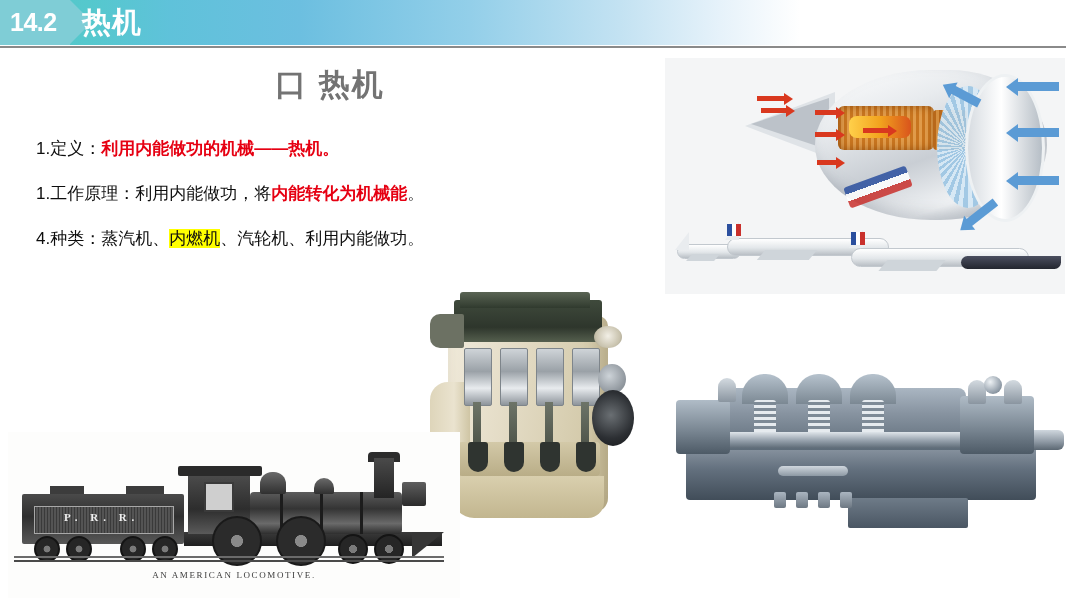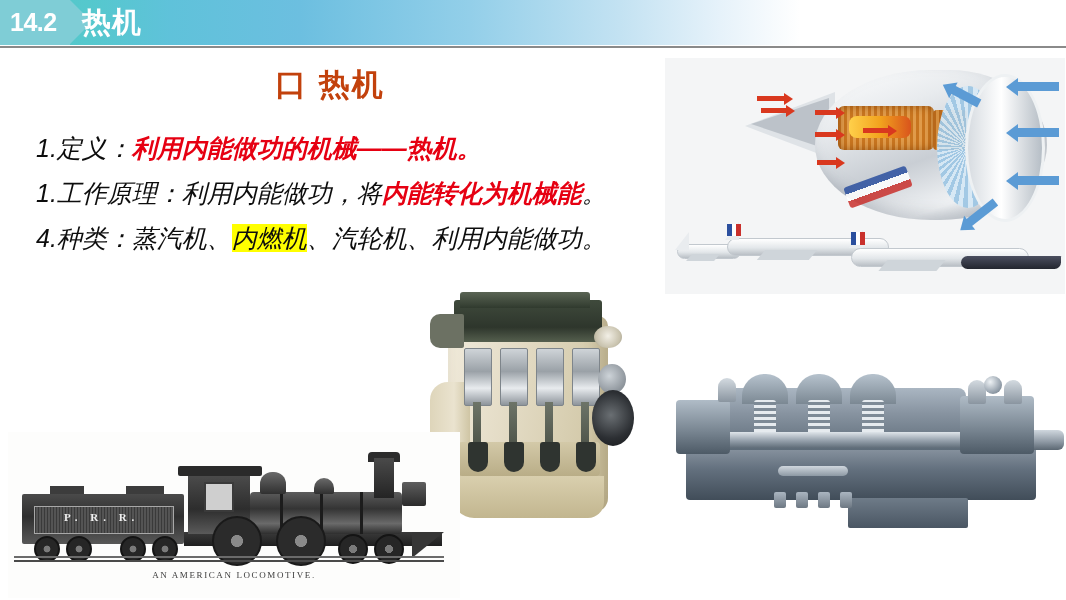--- a/index.html
+++ b/index.html
@@ -86,38 +86,37 @@
 
   
   .headline {
     position: absolute;
     left: 0;
     top: 64px;
     width: 660px;
     text-align: center;
     font-size: 31px;
     font-weight: bold;
-    color: #c2410c;
+    color: #737373;
     letter-spacing: 2px;
   }
 
   
   .body-text {
     position: absolute;
     left: 36px;
     top: 126px;
     width: 630px;
   }
   .line {
-    font-size: 25px;
+    font-size: 17px;
     color: #0d0d0d;
     line-height: 45px;
     white-space: nowrap;
     letter-spacing: 0px;
-    font-style: italic;
   }
   .em-red {
     color: #e60012;
     font-weight: bold;
   }
   .hl-yellow {
     background: #ffff00;
   }
 
   

